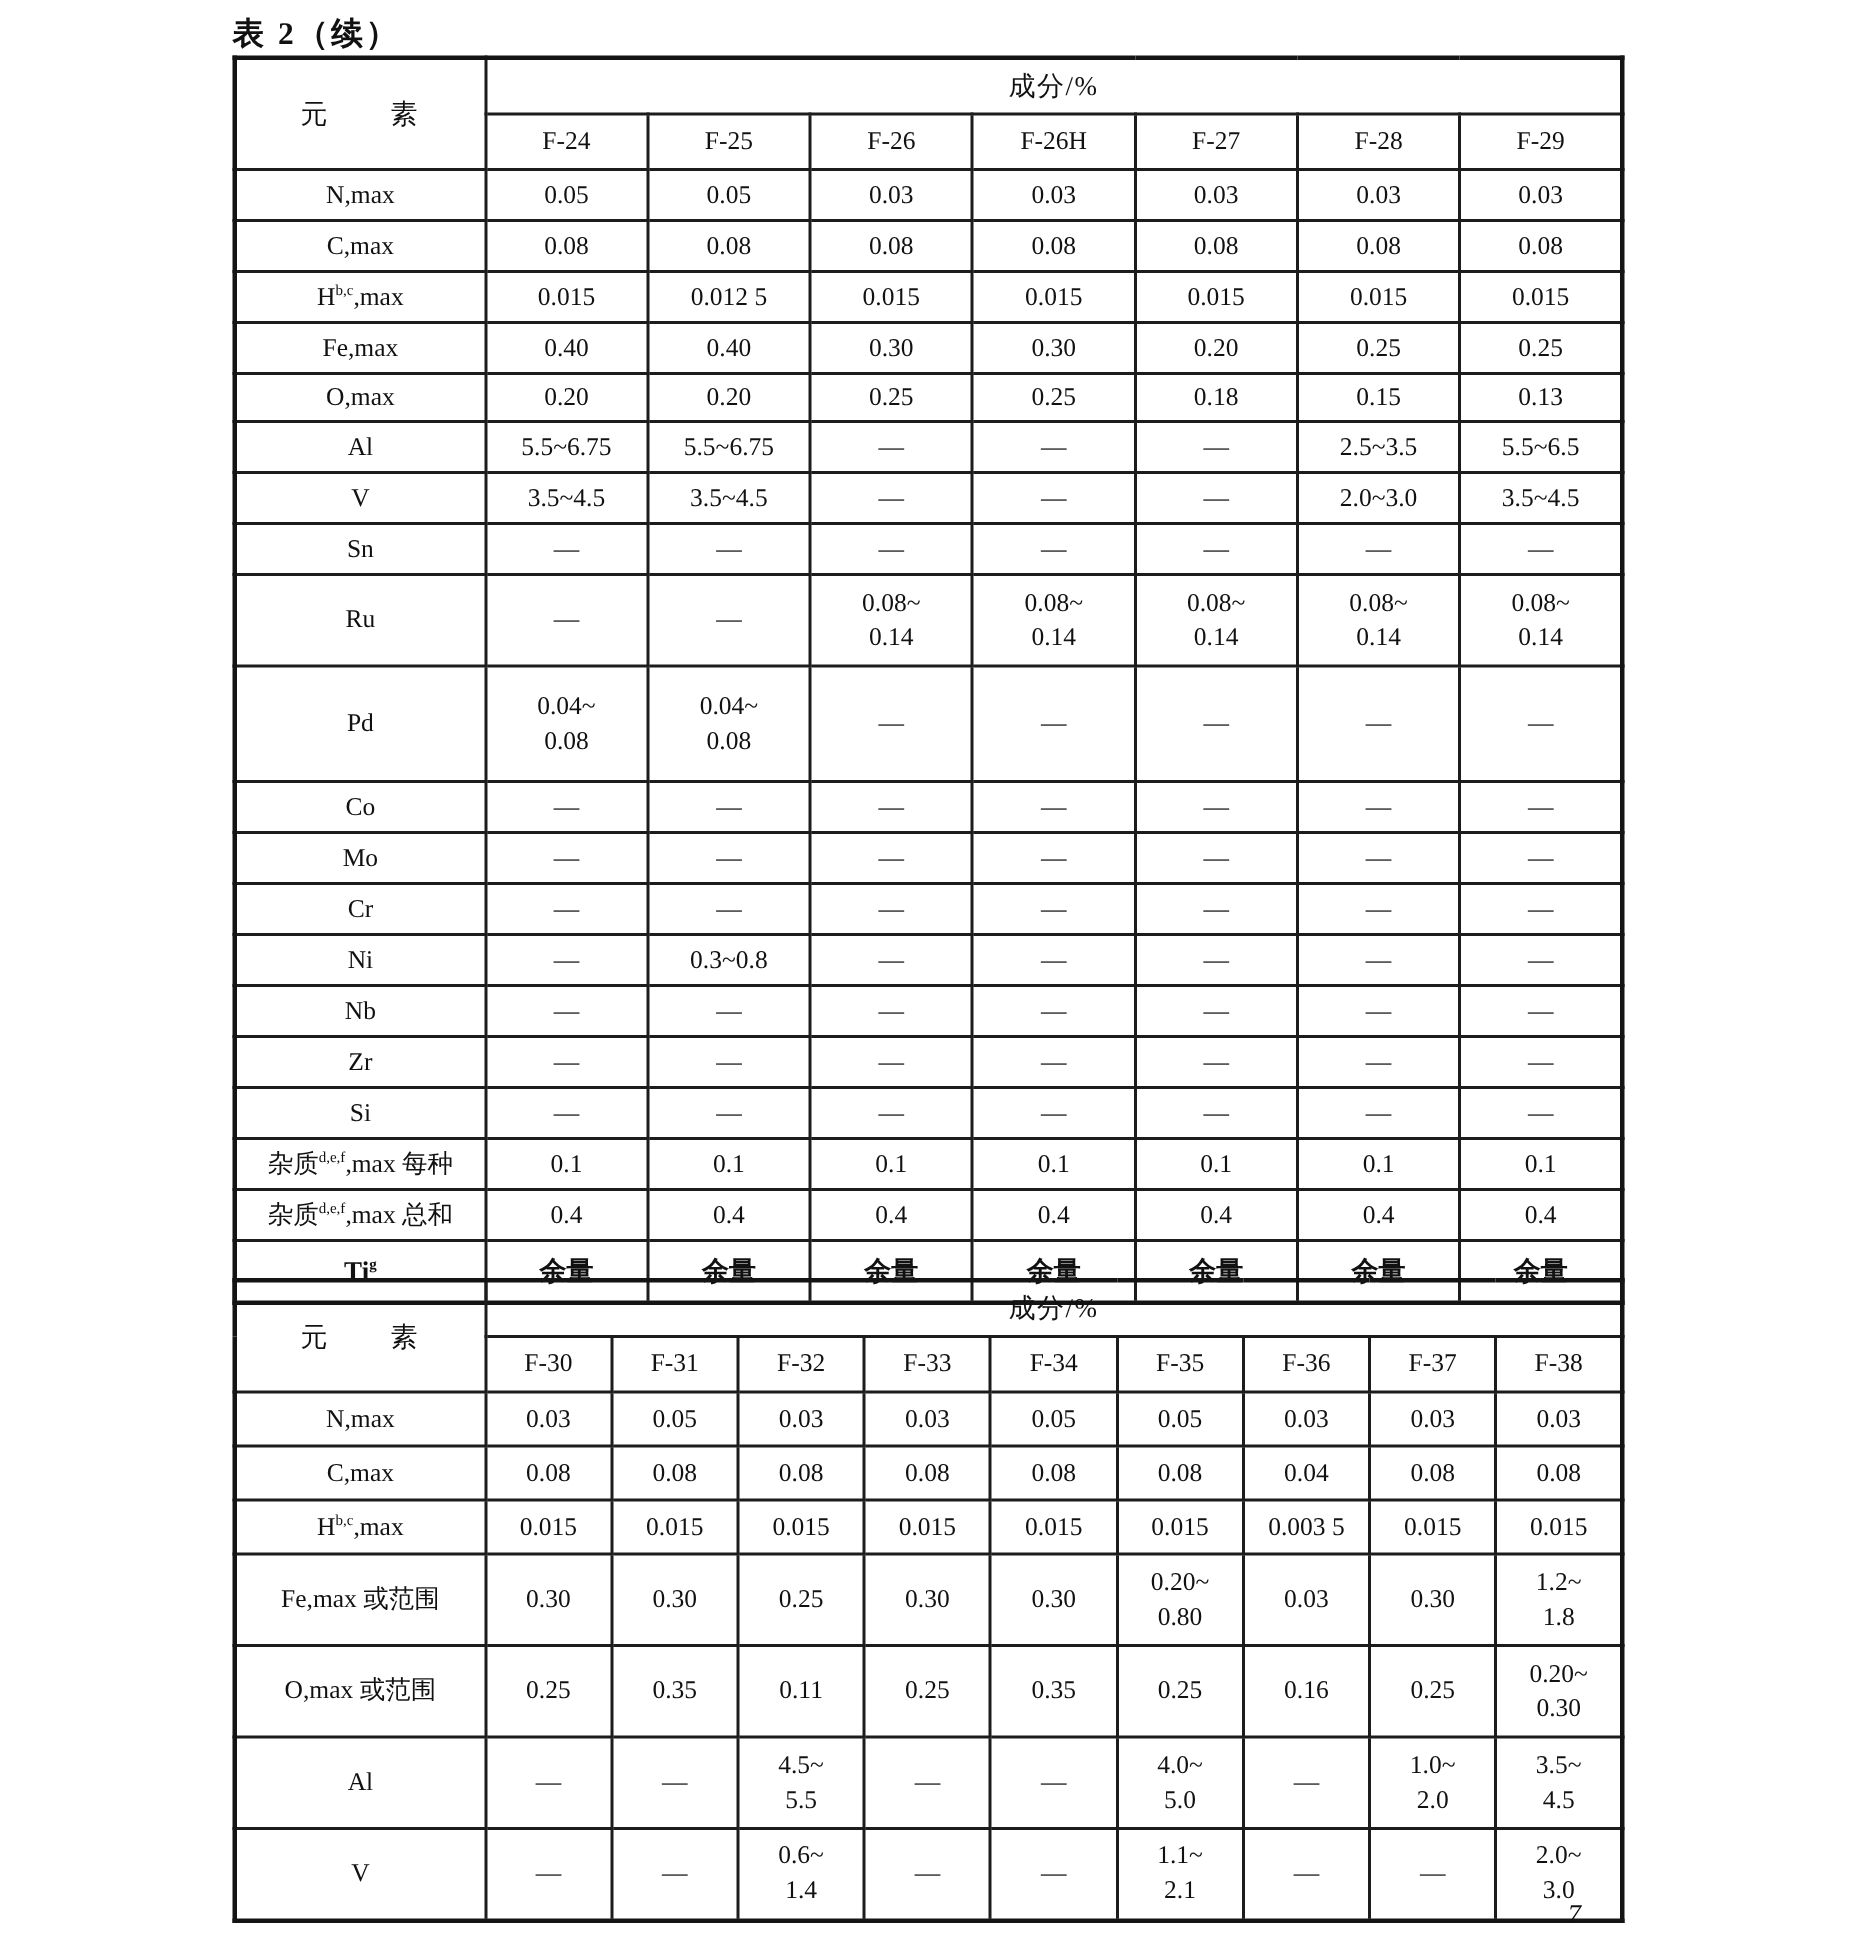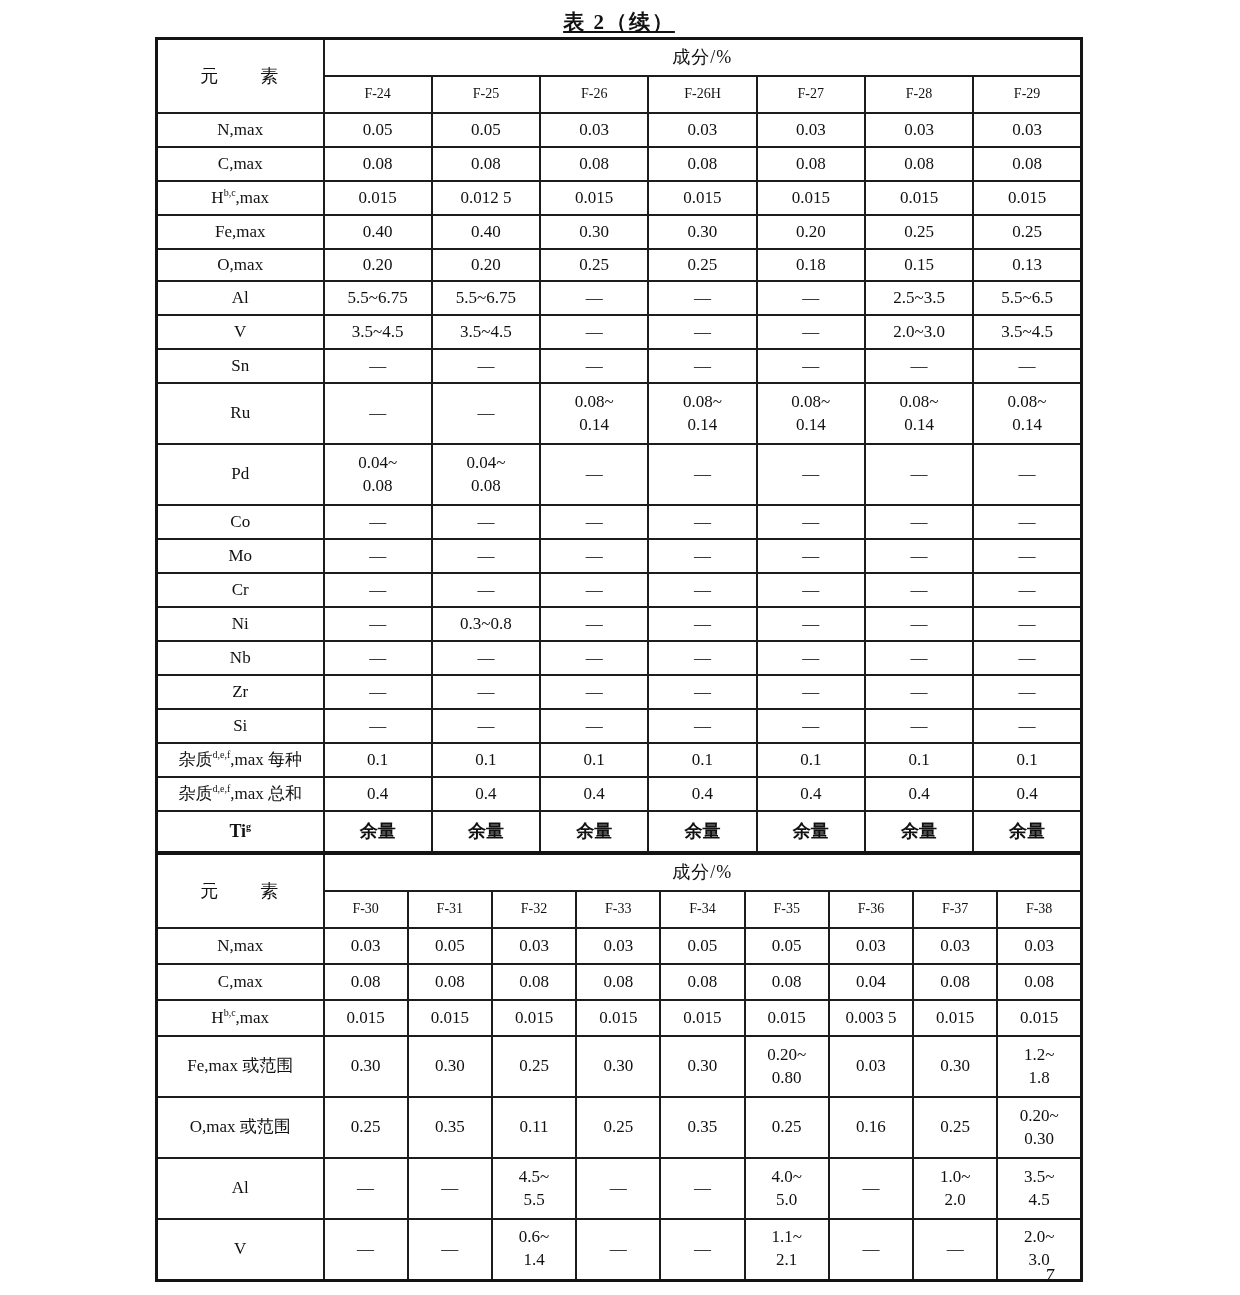--- a/index.html
+++ b/index.html
@@ -14,25 +14,23 @@
     width: 1240px;
     height: 1295px;
     background: #ffffff;
     overflow: hidden;
   }
   .doc-title {
     position: absolute;
     top: 8px;
     left: 155px;
     width: 928px;
-    text-align: center;
     font-size: 21px;
     font-weight: bold;
     letter-spacing: 2px;
-    text-decoration: underline;
   }
   table.comp-table {
     position: absolute;
     left: 155px;
     border-collapse: collapse;
     table-layout: fixed;
     width: 928px;
     border: 3px solid #141414;
     font-size: 17px;
   }
@@ -53,21 +51,21 @@
     height: 33px;
     letter-spacing: 1px;
   }
   th.label-head {
     font-size: 18px;
     font-weight: bold;
     letter-spacing: 2px;
   }
   th.grade-head {
     height: 33px;
-    font-size: 14px;
+    font-size: 17px;
     border-radius: 10px;
   }
   td.row-label {
     font-size: 17px;
   }
   tr.bold-row td {
     font-weight: bold;
     font-size: 18px;
   }
   sup {
@@ -198,21 +196,21 @@
         <tr style="height: 61px;">
           <td class="row-label">Ru</td>
           <td>—</td>
           <td>—</td>
           <td>0.08~<br>0.14</td>
           <td>0.08~<br>0.14</td>
           <td>0.08~<br>0.14</td>
           <td>0.08~<br>0.14</td>
           <td>0.08~<br>0.14</td>
         </tr>
-        <tr style="height: 61px;">
+        <tr style="height: 77px;">
           <td class="row-label">Pd</td>
           <td>0.04~<br>0.08</td>
           <td>0.04~<br>0.08</td>
           <td>—</td>
           <td>—</td>
           <td>—</td>
           <td>—</td>
           <td>—</td>
         </tr>
         <tr style="height: 34px;">

